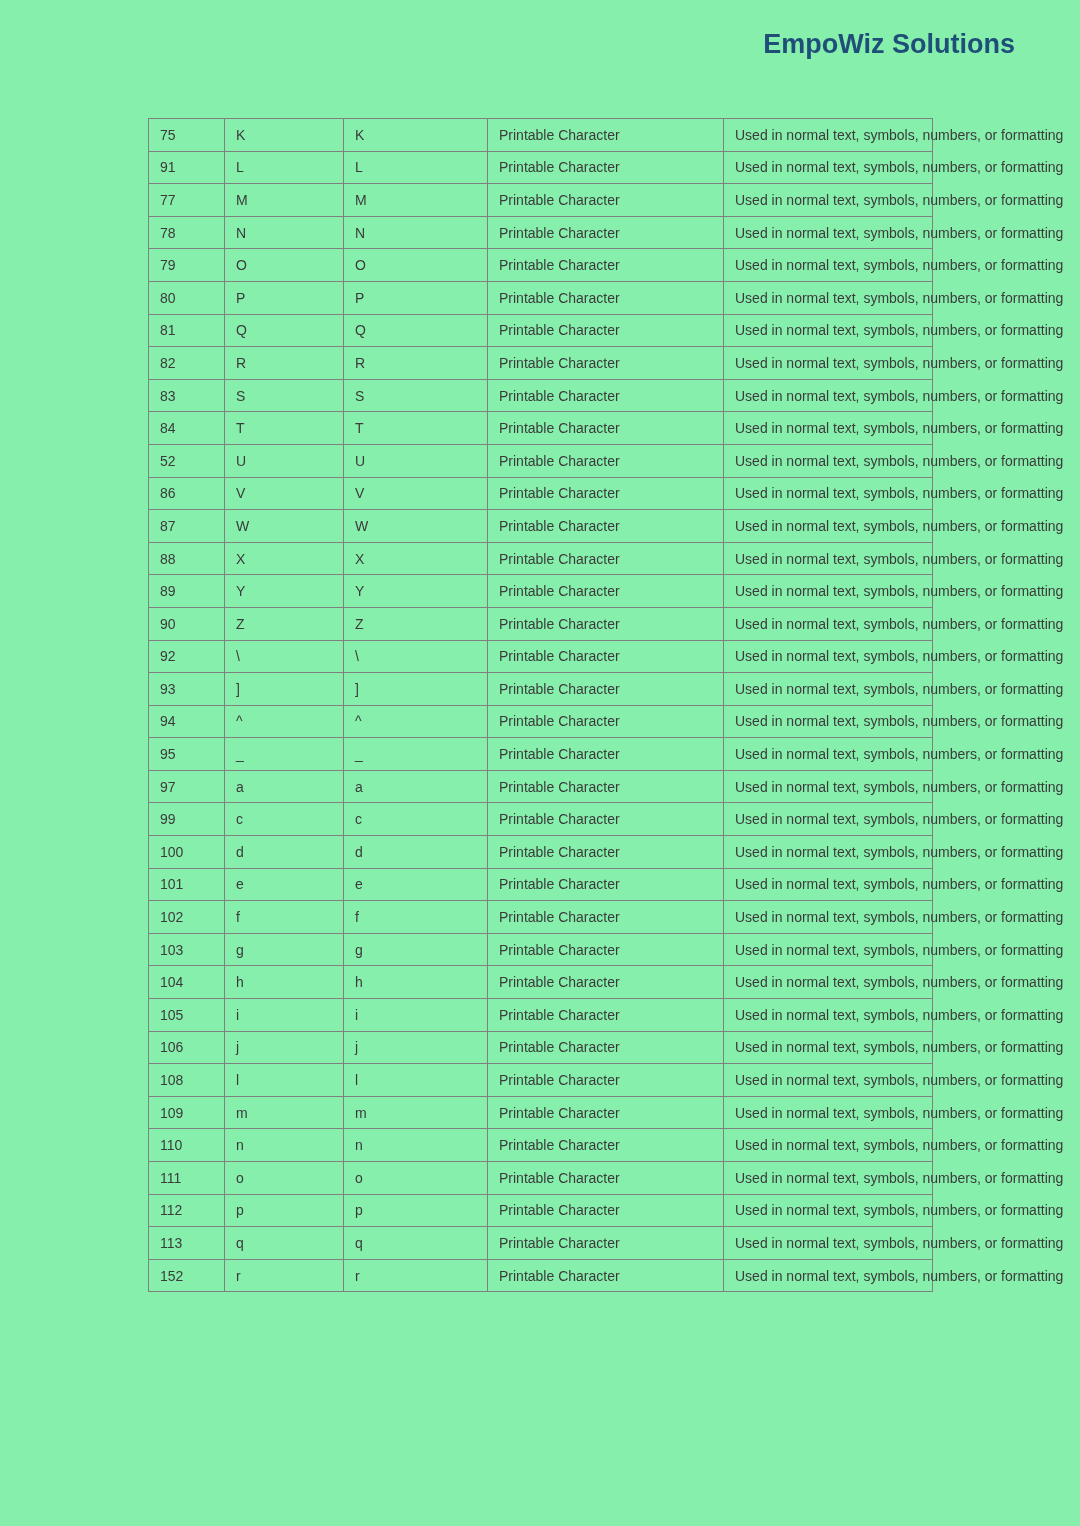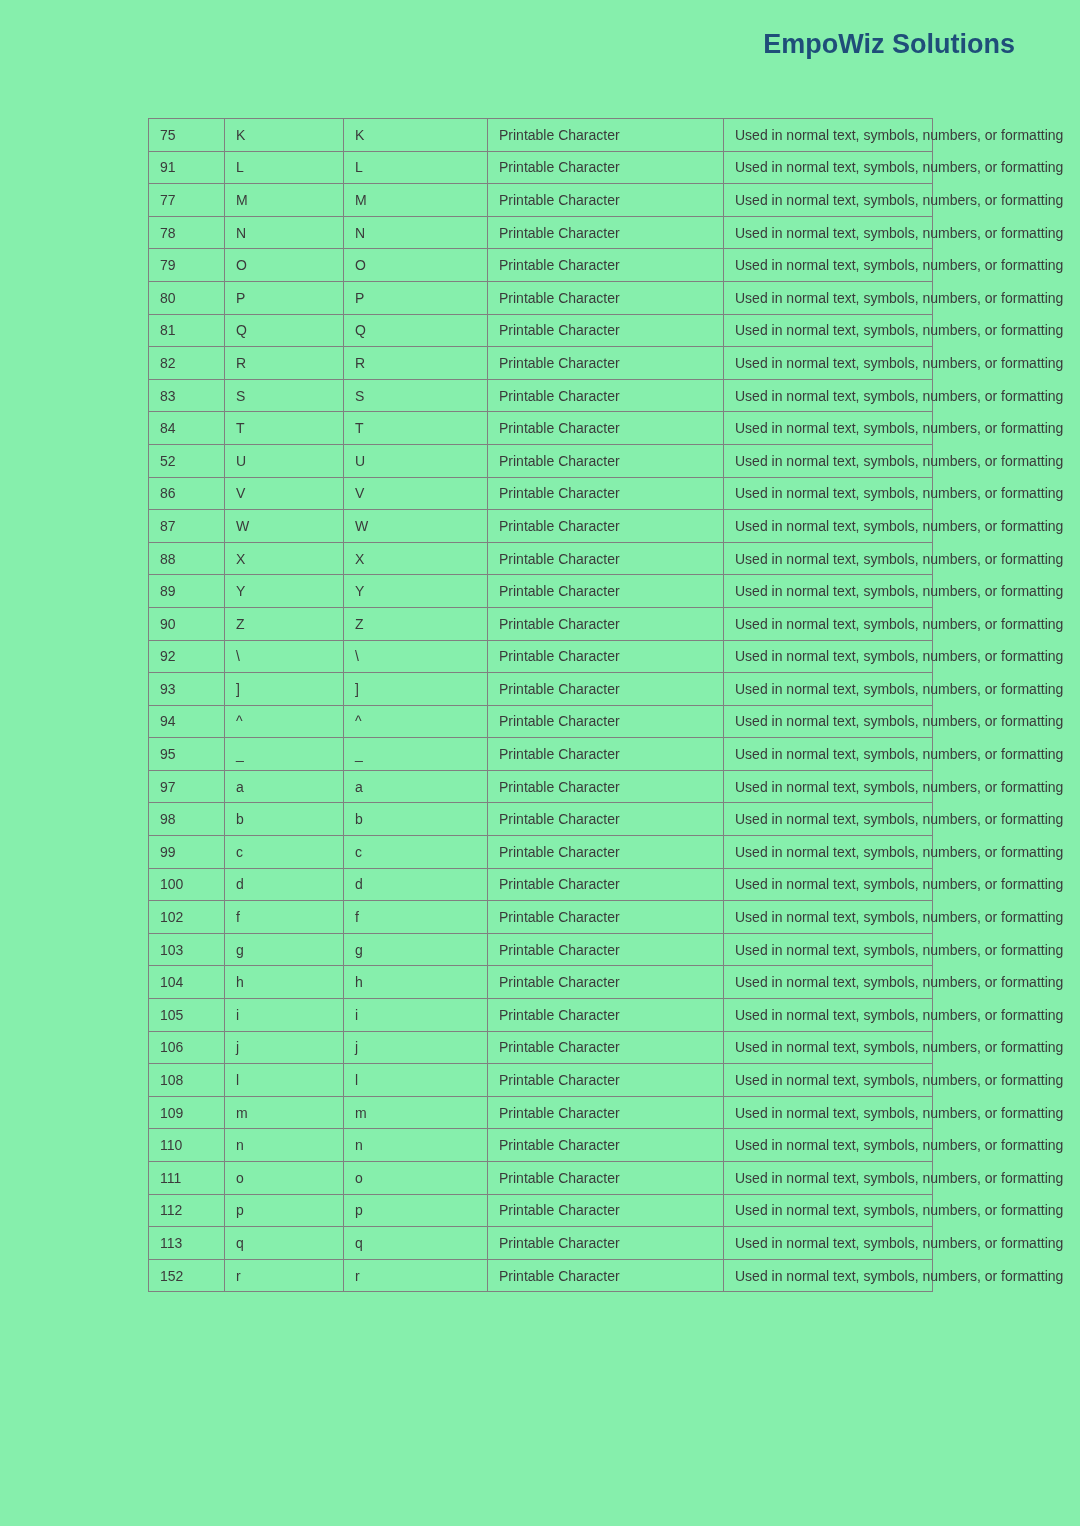--- a/index.html
+++ b/index.html
@@ -206,41 +206,41 @@
           <td><span class="overflow-text">Used in normal text, symbols, numbers, or formatting</span></td>
         </tr>
         <tr>
           <td>97</td>
           <td>a</td>
           <td>a</td>
           <td>Printable Character</td>
           <td><span class="overflow-text">Used in normal text, symbols, numbers, or formatting</span></td>
         </tr>
         <tr>
-          <td>98</td>
-          <td>b</td>
-          <td>b</td>
-          <td>Printable Character</td>
-          <td><span class="overflow-text">Used in normal text, symbols, numbers, or formatting</span></td>
-        </tr>
-        <tr>
           <td>99</td>
           <td>c</td>
           <td>c</td>
           <td>Printable Character</td>
           <td><span class="overflow-text">Used in normal text, symbols, numbers, or formatting</span></td>
         </tr>
         <tr>
           <td>100</td>
           <td>d</td>
           <td>d</td>
           <td>Printable Character</td>
           <td><span class="overflow-text">Used in normal text, symbols, numbers, or formatting</span></td>
         </tr>
         <tr>
+          <td>101</td>
+          <td>e</td>
+          <td>e</td>
+          <td>Printable Character</td>
+          <td><span class="overflow-text">Used in normal text, symbols, numbers, or formatting</span></td>
+        </tr>
+        <tr>
           <td>102</td>
           <td>f</td>
           <td>f</td>
           <td>Printable Character</td>
           <td><span class="overflow-text">Used in normal text, symbols, numbers, or formatting</span></td>
         </tr>
         <tr>
           <td>103</td>
           <td>g</td>
           <td>g</td>

